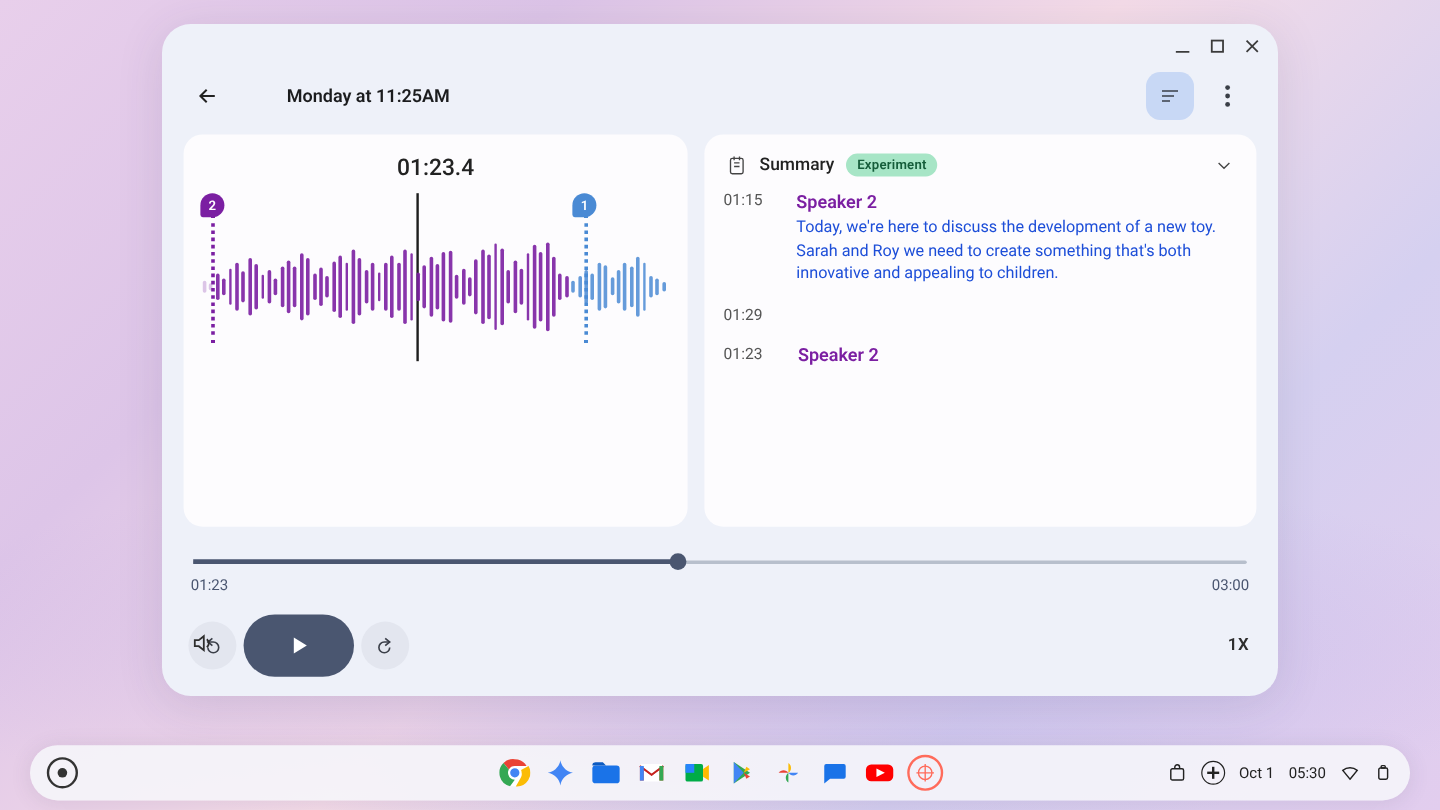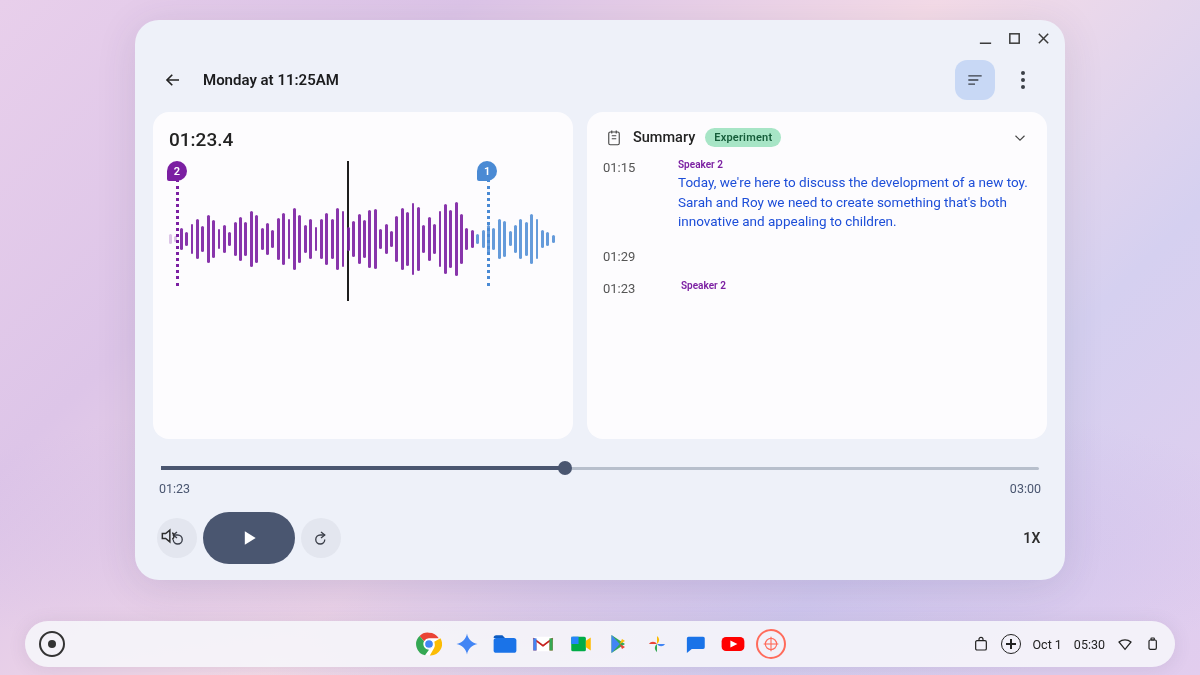--- a/index.html
+++ b/index.html
@@ -15,61 +15,61 @@
 }
 
 .window {
   position: absolute; left: 135px; top: 20px; width: 930px; height: 560px;
   background: #eef1f9; border-radius: 24px; box-shadow: 0 6px 40px rgba(60,60,90,.12);
   display: flex; flex-direction: column; overflow: hidden;
 }
 .titlebar { height: 40px; display: flex; justify-content: flex-end; align-items: center; padding: 0 14px; gap: 14px; }
 .titlebar svg { width: 15px; height: 15px; stroke: #3b3b3b; stroke-width: 1.6; fill: none; }
 
-.header { display: flex; align-items: center; padding: 0 22px 12px 22px; }
+.header { display: flex; align-items: center; padding: 0 22px 12px 22px; gap: 36px; }
 .back { width: 32px; height: 32px; display:flex; align-items:center; justify-content:center; border-radius:50%; cursor:pointer; }
 .back svg{ width:18px; height:18px; stroke:#222; stroke-width:2.2; fill:none; }
 .title { margin-left: 14px; font-weight: 600; font-size: 15px; color:#1b1c1e; }
 .header-actions{ margin-left:auto; display:flex; align-items:center; gap:8px; }
 .iconbtn{ width:40px; height:40px; display:flex; align-items:center; justify-content:center; border-radius:12px; cursor:pointer; }
 .iconbtn.active{ background:#c8d8f5; }
 .iconbtn svg{ width:20px; height:20px; stroke:#3a3f47; stroke-width:1.6; fill:none;}
 .dots{ display:flex; flex-direction:column; gap:3px; padding:0 6px;}
 .dots span{ width:4px; height:4px; background:#3a3f47; border-radius:50%; display:block;}
 
 .content { flex:1; padding: 0 18px 14px 18px; display:flex; gap:14px; min-height:0;}
 .panel { background:#fdfcfe; border-radius:16px; position:relative; }
 .panel.left{ width:420px; padding: 16px 16px 8px 16px; overflow:hidden;}
 .panel.right{ flex:1; padding: 12px 16px 0 16px; overflow:hidden; display:flex; flex-direction:column;justify-content:center;}
 
-.timecode{font-size:19px; font-weight:500; color:#222; margin-bottom:10px;}
+.timecode{text-align:center; font-size:19px; font-weight:500; color:#222; margin-bottom:10px;}
 .wave{ position:relative; height:140px; }
 .wave-bars{ position:absolute; inset: 15px 0 0 0; display:flex; align-items:center; }
 .bar{ width:4px; margin-right:2.5px; background:#7b1fa2; border-radius:2px; opacity:.9;}
 .bar.blue{ background:#4a8ad4; opacity:.85;}
 .bar.light{ opacity:.25;}
 .playhead{ position:absolute; top:0; bottom:0; left:46%; width:2px; background:#1e1e1e; }
 .marker{ position:absolute; top:0; width:20px; height:20px; border-radius:10px 10px 10px 2px; display:flex; align-items:center; justify-content:center; color:#fff; font-size:11px; font-weight:600;}
 .marker.m2{ background:#7b1fa2; left:-2px;}
 .marker.m1{ background:#4a8ad4; left:calc(82% - 10px);}
 .marker-line{ position:absolute; top:18px; bottom:15px; width:0; border-left:3px dotted; }
 .marker-line.l2{ left:7px; border-color:#7b1fa2; }
 .marker-line.l1{ left:calc(82%); border-color:#4a8ad4; }
 
 .summary-head{ display:flex; align-items:center; gap:10px; padding:4px 2px 12px 2px; }
 .summary-head svg{ width:18px; height:18px; stroke:#444; stroke-width:1.5; fill:none;}
 .sum-label{ font-weight:500; font-size:14.5px; color:#222; }
 .badge{ background:#a7e5c6; color:#155d3a; font-size:11px; font-weight:600; padding:3px 9px; border-radius:10px; letter-spacing:.2px;}
 .chev{ margin-left:auto; }
 
 .transcript{ flex:1; overflow:hidden; }
-.trow{ display:flex; gap:36px; margin-bottom:16px; }
+.trow{ display:flex; gap:20px; margin-bottom:16px; }
 .tstamp{ font-size:13px; color:#555; width:42px; padding-top:1px;}
 .tbody{}
-.speaker{ font-size:10px; font-weight:600; margin-bottom:3px; }
+.speaker{ font-size:15px; font-weight:600; margin-bottom:3px; }
 .speaker.s2{ color:#7b1fa2; }
 .speaker.s1{ color:#2767c7; }
 .text{ font-size:13.5px; line-height:1.45; color:#1d4ed8; max-width:380px;}
 
 .controls{ padding: 8px 22px 16px 22px; }
 .progress-wrap{ position:relative; height:14px; margin: 0 4px;}
 .progress-track{ position:absolute; left:0; right:0; top:6px; height:3px; background:#b7bfcc; border-radius:2px;}
 .progress-fill{ position:absolute; left:0; top:5px; height:4px; background:#4a5670; border-radius:0 2px 2px 0; }
 .progress-knob{ position:absolute; top:0; width:14px; height:14px; background:#4a5670; border-radius:50%; }
 .time-row{ display:flex; justify-content:space-between; font-size:12.5px; color:#4a5670; margin-top:6px; padding:0 2px;}

